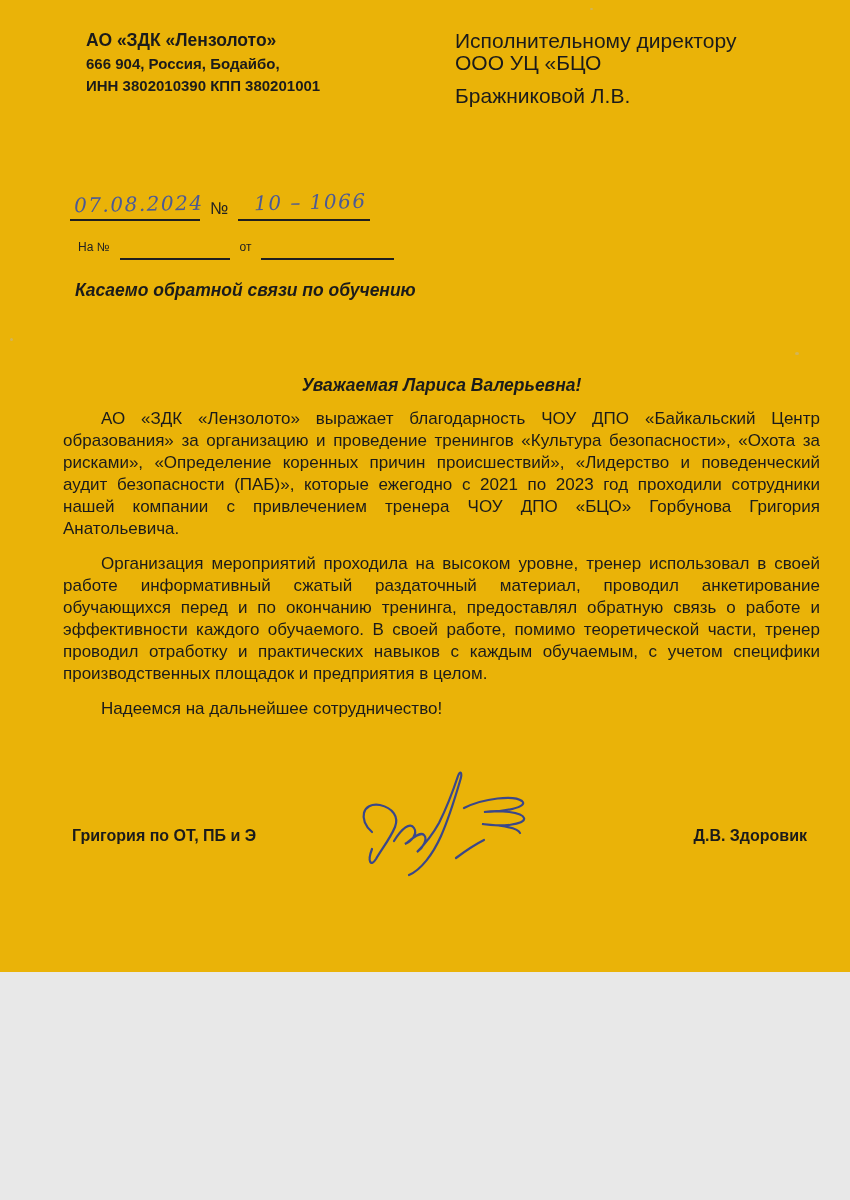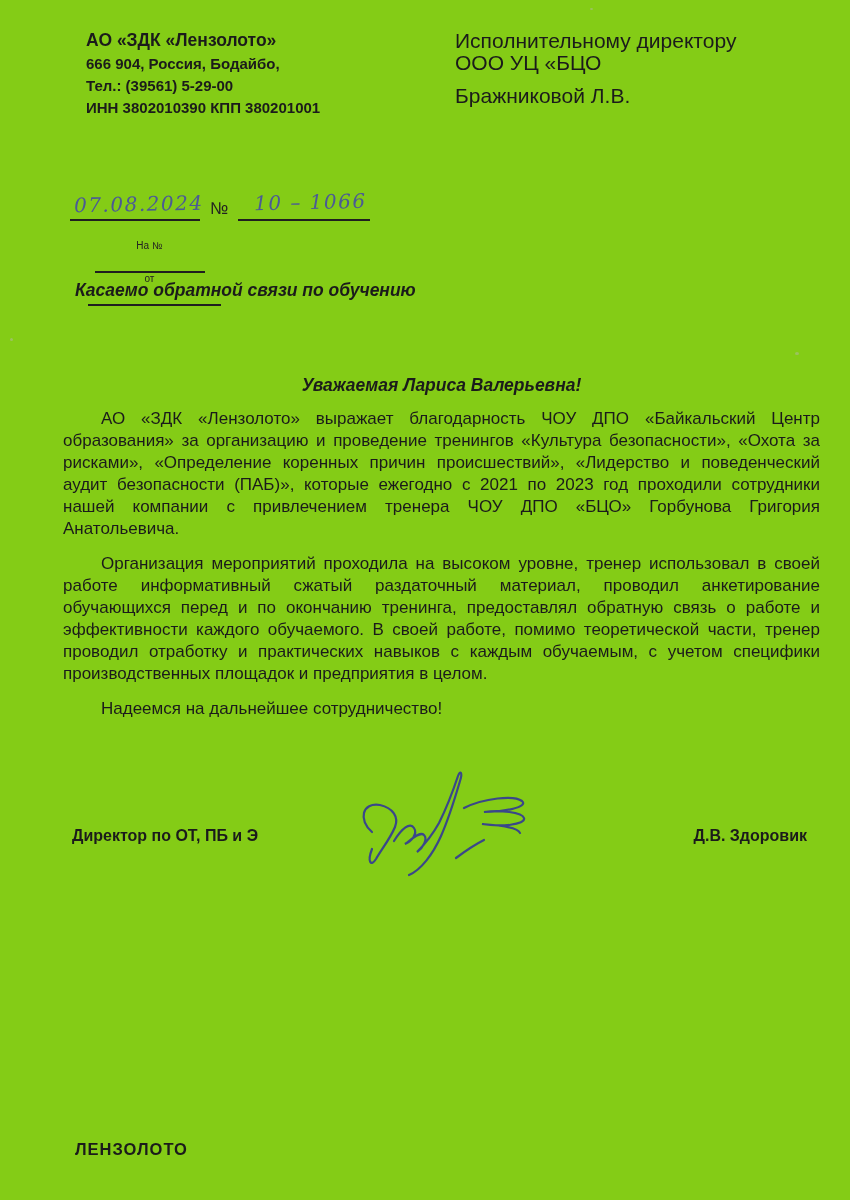--- a/index.html
+++ b/index.html
@@ -1,20 +1,20 @@
 <!DOCTYPE html>
 <html lang="ru"><head>
 <meta charset="utf-8">
 <style>
   html,body{margin:0;padding:0;background:#e8e8e8;}
   .page{
     position:relative;
-    width:850px;height:1200px;
+    width:850px;height:972px;
     margin:0 auto;
-    background:#84cc16;
+    background:#eab308;
     font-family:"Liberation Sans", sans-serif;
     color:#1b1b1b;
     overflow:hidden;
   }
   
   .sender{position:absolute;left:86px;top:28px;font-weight:bold;font-size:15px;line-height:22px;}
   .sender .sender-name{font-size:17.5px;line-height:25px;}
   
   .recipient{position:absolute;left:455px;top:30px;font-weight:normal;font-size:21px;line-height:22px;}
   .recipient .recipient-person{margin-top:11px;}
@@ -24,21 +24,21 @@
     position:absolute;
     font-family:"DejaVu Serif", serif;
     font-style:italic;
     color:#4b5a96;
     font-size:20px;
     letter-spacing:1.5px;
     transform:rotate(-1.2deg);
     white-space:nowrap;
   }
   .num-sign{position:absolute;font-size:17px;color:#222;}
-  .reply-row{position:absolute;left:78px;top:240px;font-size:10px;color:#222;display:flex;align-items:center;flex-direction:column;}
+  .reply-row{position:absolute;left:78px;top:240px;font-size:12px;color:#222;display:flex;align-items:flex-start;}
   .reply-row .lbl{padding-bottom:2px;}
   .reply-row .blank{display:inline-block;border-bottom:2px solid #1f1f1f;height:18px;}
   .blank.b1{width:110px;margin:0 10px 0 10px;}
   .blank.b2{width:133px;margin-left:10px;}
   
   .subject{position:absolute;left:75px;top:280px;font-weight:bold;font-style:italic;font-size:17.5px;}
   .salutation{position:absolute;left:63px;top:375px;width:757px;text-align:center;font-weight:bold;font-style:italic;font-size:17.5px;}
   
   .body-text{position:absolute;left:63px;top:408px;width:757px;font-size:17px;line-height:22px;}
   .body-text p{margin:0 0 13px 0;text-indent:38px;text-align:justify;}
@@ -53,21 +53,20 @@
   .speck{position:absolute;background:#b9b9b9;border-radius:50%;opacity:.45;}
 </style>
 </head>
 <body>
 
 <div class="page">
 
   <div class="sender">
     <div class="sender-name">АО «ЗДК «Лензолото»</div>
     <div>666 904, Россия, Бодайбо,</div>
-    <div>Тел.: (39561) 5-29-00</div>
     <div>ИНН 3802010390 КПП 380201001</div>
   </div>
 
   <div class="recipient">
     <div>Исполнительному директору</div>
     <div>ООО УЦ «БЦО</div>
     <div class="recipient-person">Бражниковой Л.В.</div>
   </div>
 
   <span class="hw" style="left:74px;top:192px;">07.08.2024</span>
@@ -86,21 +85,21 @@
   <div class="subject">Касаемо обратной связи по обучению</div>
 
   <div class="salutation">Уважаемая Лариса Валерьевна!</div>
 
   <div class="body-text">
     <p>АО «ЗДК «Лензолото» выражает благодарность ЧОУ ДПО «Байкальский Центр образования» за организацию и проведение тренингов «Культура безопасности», «Охота за рисками», «Определение коренных причин происшествий», «Лидерство и поведенческий аудит безопасности (ПАБ)», которые ежегодно с 2021 по 2023 год проходили сотрудники нашей компании с привлечением тренера ЧОУ ДПО «БЦО» Горбунова Григория Анатольевича.</p>
     <p>Организация мероприятий проходила на высоком уровне, тренер использовал в своей работе информативный сжатый раздаточный материал, проводил анкетирование обучающихся перед и по окончанию тренинга, предоставлял обратную связь о работе и эффективности каждого обучаемого. В своей работе, помимо теоретической части, тренер проводил отработку и практических навыков с каждым обучаемым, с учетом специфики производственных площадок и предприятия в целом.</p>
     <p class="closing">Надеемся на дальнейшее сотрудничество!</p>
   </div>
 
-  <div class="sig-title">Директор по ОТ, ПБ и Э</div>
+  <div class="sig-title">Григория по ОТ, ПБ и Э</div>
   <div class="sig-ink">
     <svg width="200" height="118" viewBox="0 0 200 118">
       <g fill="none" stroke="#3a478a" stroke-width="2.2" stroke-linecap="round">
         <path d="M20,64 C6,52 10,34 28,37 C41,40 47,49 43,59 C38,71 29,82 24,91 C19,99 15,94 20,81"></path>
         <path d="M42,73 C50,60 58,54 62,60 C66,66 59,74 53,76 C60,71 68,63 72,67 C76,71 71,80 65,84 C72,77 82,64 87,55 C95,39 102,20 106,8 C108,2 111,4 108,13 C103,30 97,50 89,68 C81,86 69,102 57,107"></path>
         <path d="M112,40 C132,30 162,27 170,33 C177,39 152,44 132,44 C148,42 170,44 172,50 C174,57 148,59 130,56 C145,57 166,59 168,65"></path>
         <path d="M104,90 C112,84 124,76 132,72"></path>
       </g>
     </svg>
   </div>

